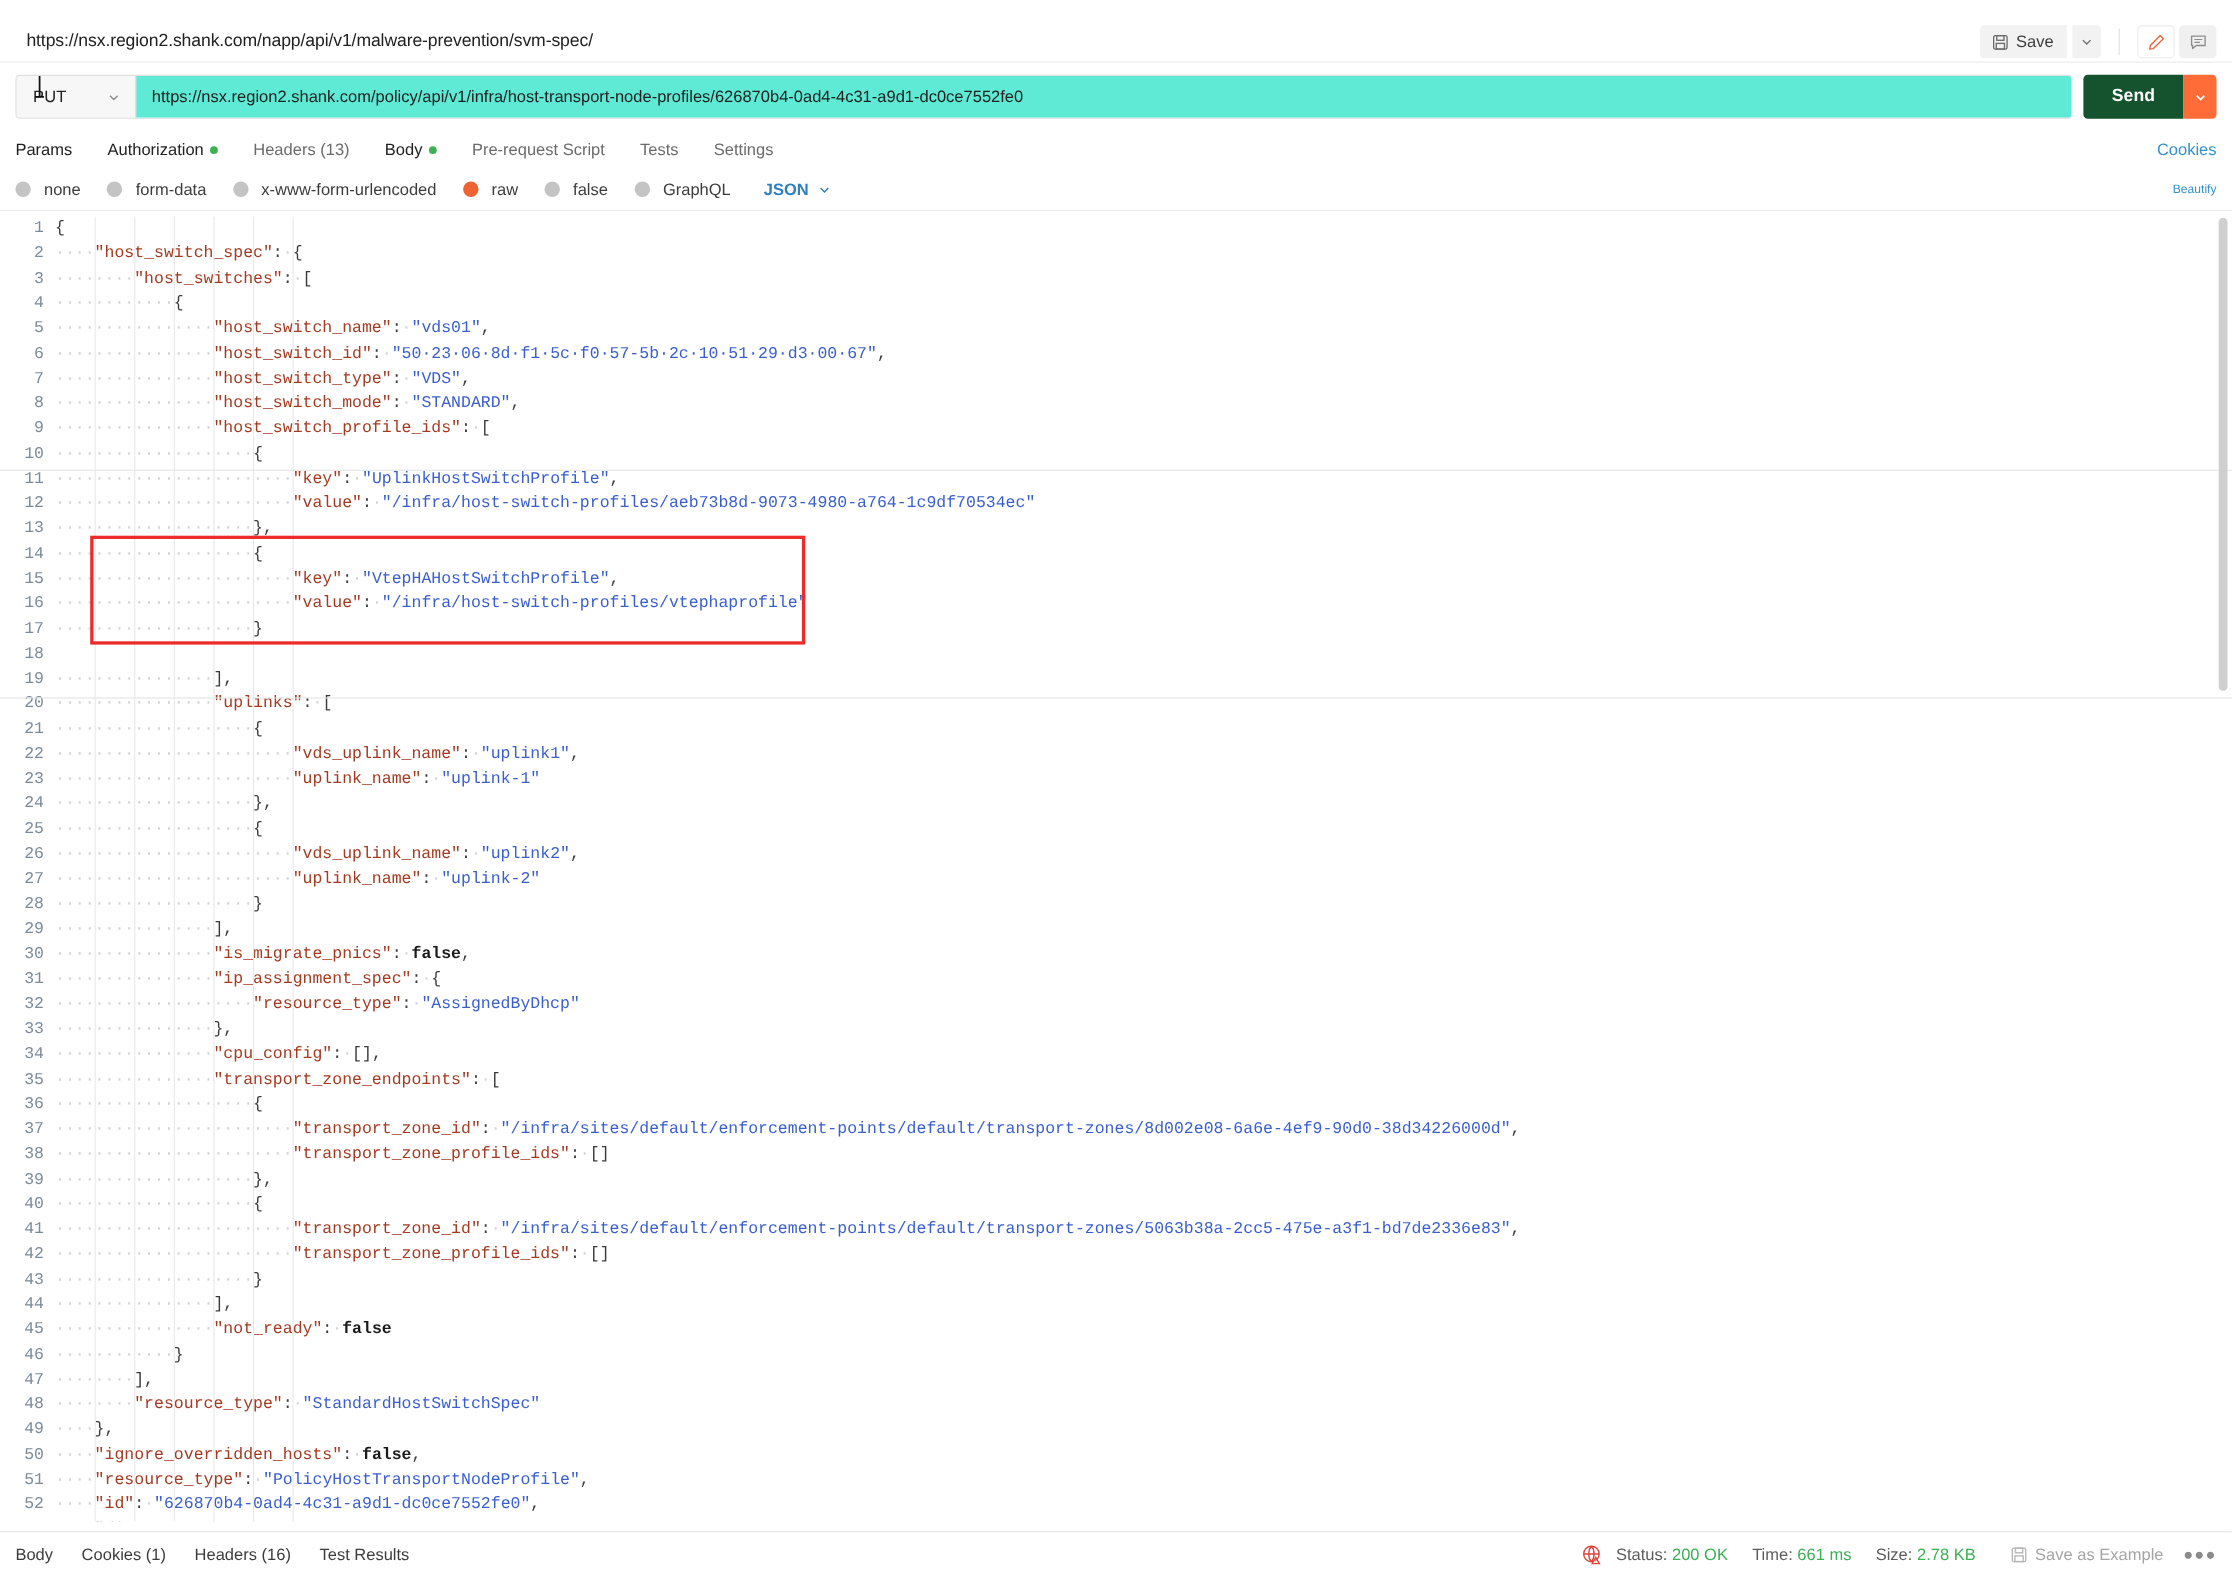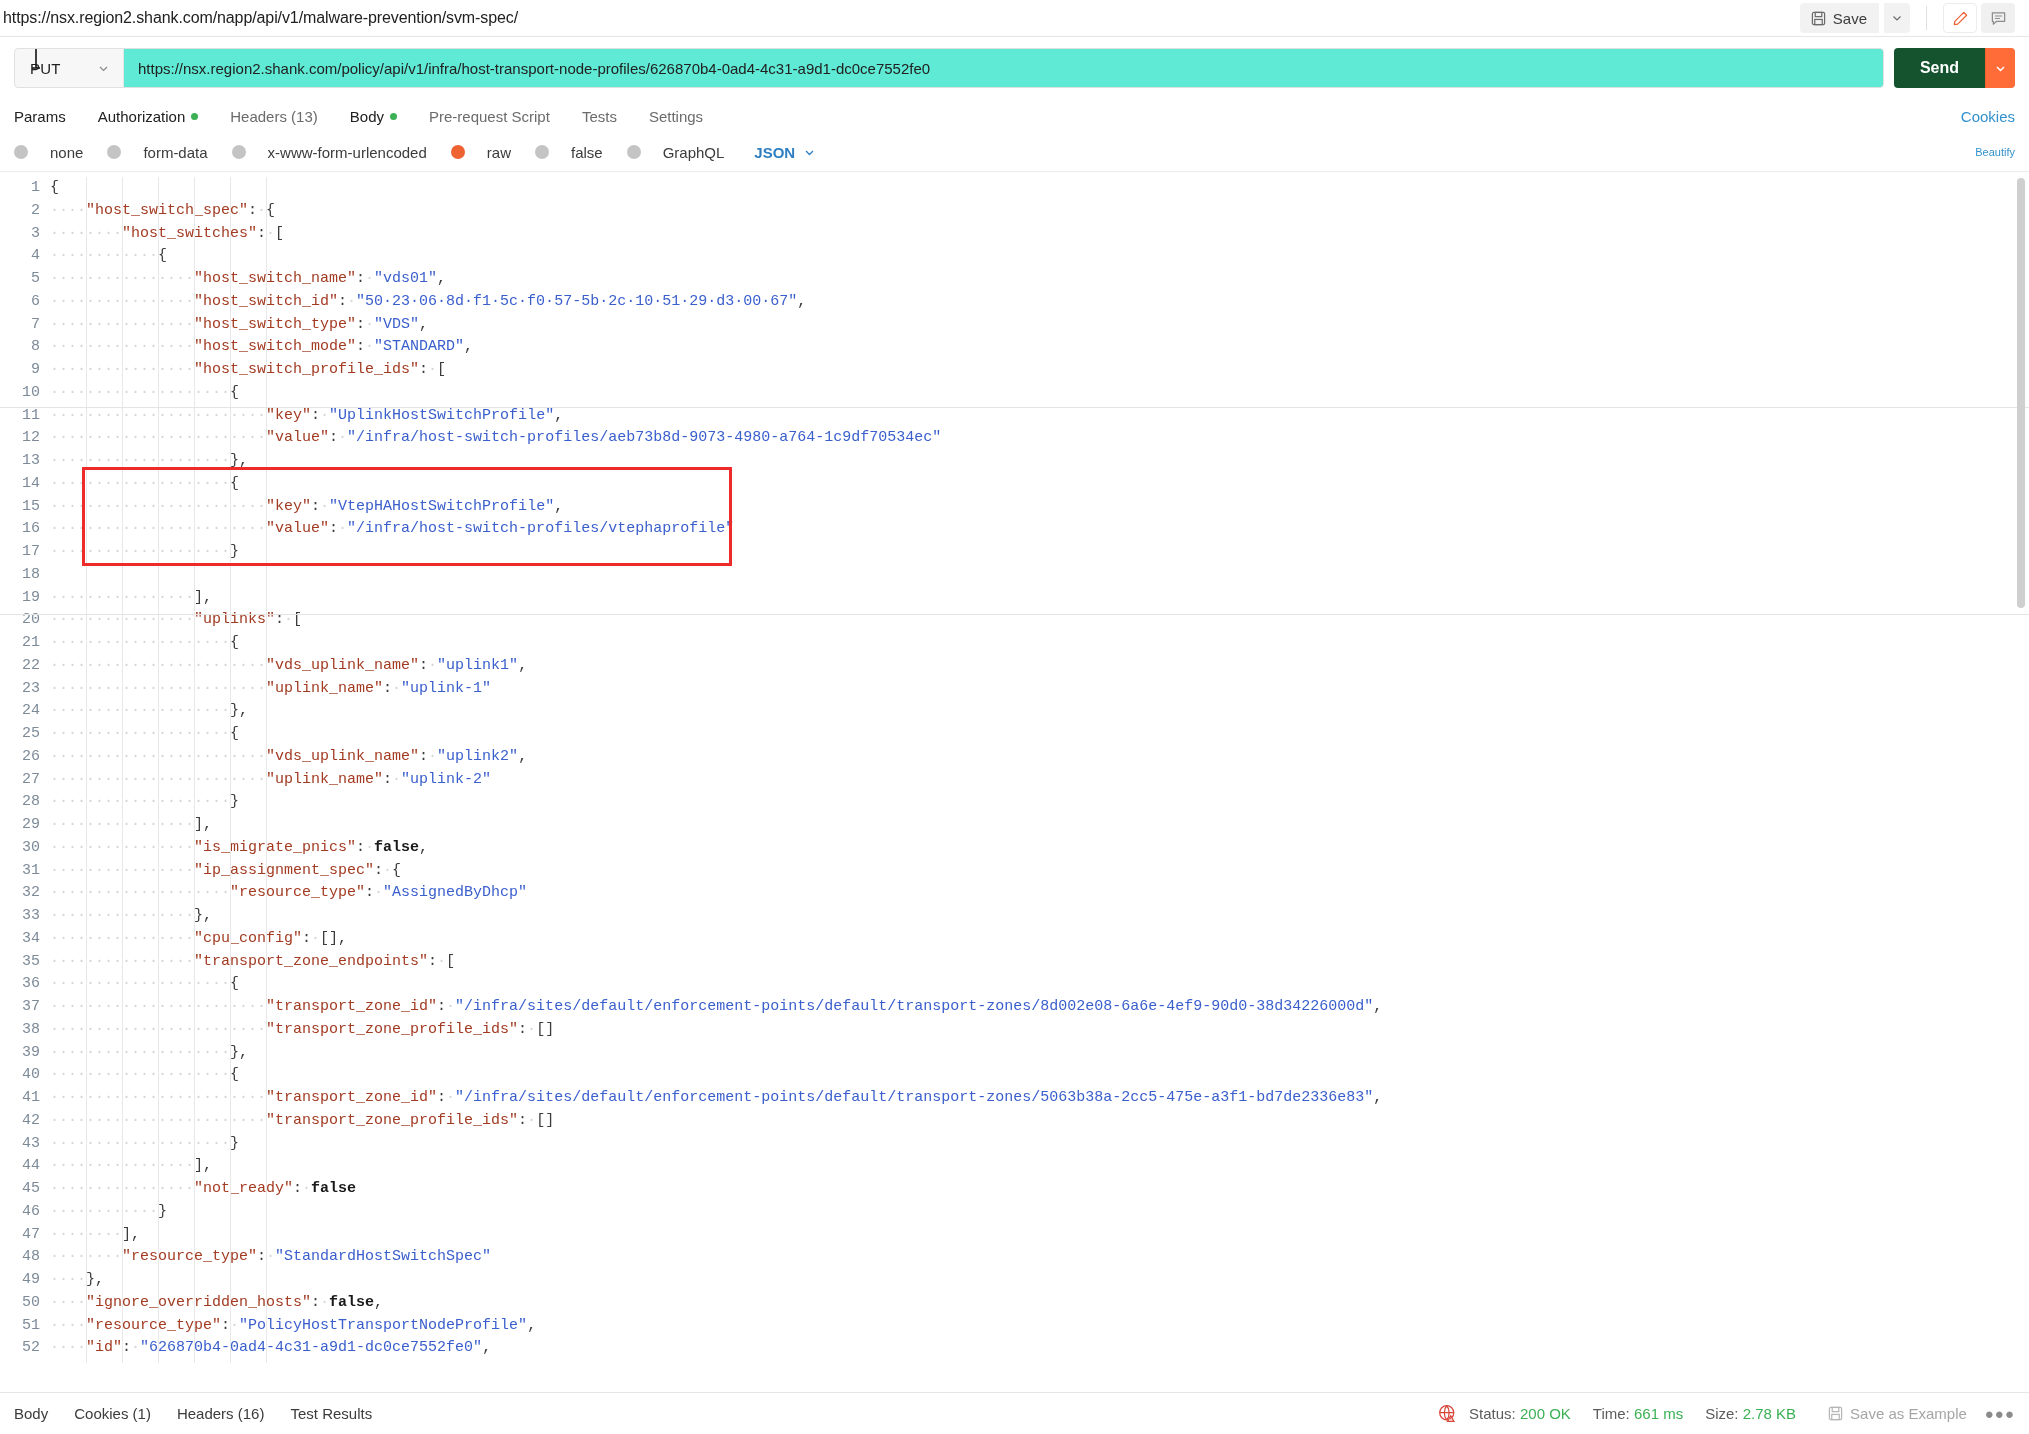--- a/index.html
+++ b/index.html
@@ -9,21 +9,22 @@
     font-family: "Liberation Sans", sans-serif;
     overflow: hidden;
   }
 
   
   .topbar {
     height: 37px;
     display: flex; align-items: center;
     border-bottom: 1px solid #e6e6e6;
     background: #ffffff;
-    padding-left: 3px;
+    padding-left: 24px;
+    margin-top: 20px;
   }
   .topbar-url {
     font-size: 16px; color: #212121; font-weight: 400;
     letter-spacing: -0.1px;
   }
   .topbar-right {
     margin-left: auto; display: flex; align-items: center; height: 100%;
     padding-right: 14px; gap: 4px;
   }
   .save-btn {
@@ -107,21 +108,21 @@
   .cookies-link {
     margin-left: auto; font-size: 15px; color: #3391cc; cursor: pointer;
   }
 
   
   .bodytype {
     display: flex; align-items: center; height: 38px;
     padding: 0 14px; gap: 0;
   }
   .radio-item {
-    display: flex; align-items: center; gap: 22px;
+    display: flex; align-items: center; gap: 12px;
     font-size: 15px; color: #3c3c3c; cursor: pointer;
     margin-right: 24px;
   }
   .radio {
     width: 14px; height: 14px; border-radius: 50%;
     background: #c4c4c4; display: inline-block; flex: none;
   }
   .radio.sel { background: #ef6333; }
   .json-sel {
     display: flex; align-items: center; gap: 8px;

